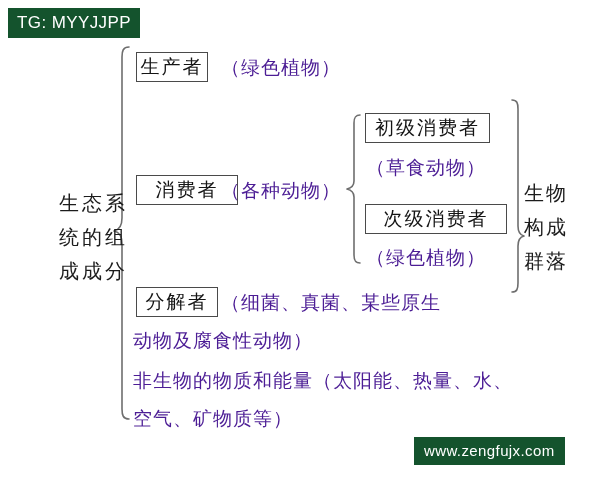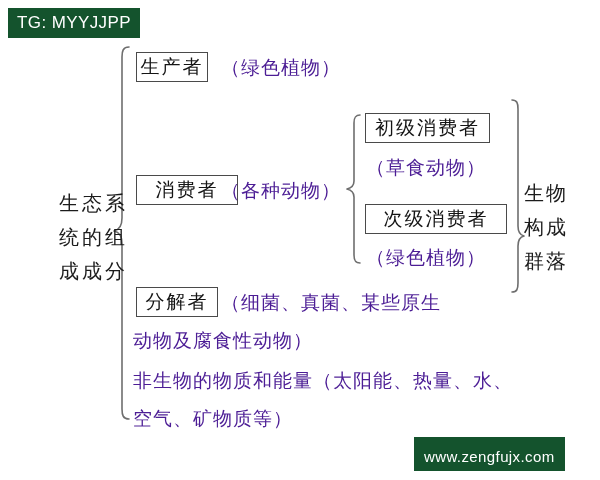--- a/index.html
+++ b/index.html
@@ -37,21 +37,21 @@
   #wm-top {
     left: 8px;
     top: 8px;
     font-size: 17px;
     padding: 6px 9px 7px 9px;
   }
   #wm-bottom {
     left: 414px;
     top: 437px;
     font-size: 15px;
-    padding: 12px 10px 7px 10px;
+    padding: 6px 10px 7px 10px;
   }
 
   
   .cn {
     position: absolute;
     font-family: "DejaVu Sans", "Liberation Sans", sans-serif;
     color: #4c1d95;
     white-space: nowrap;
     line-height: 1;
   }

